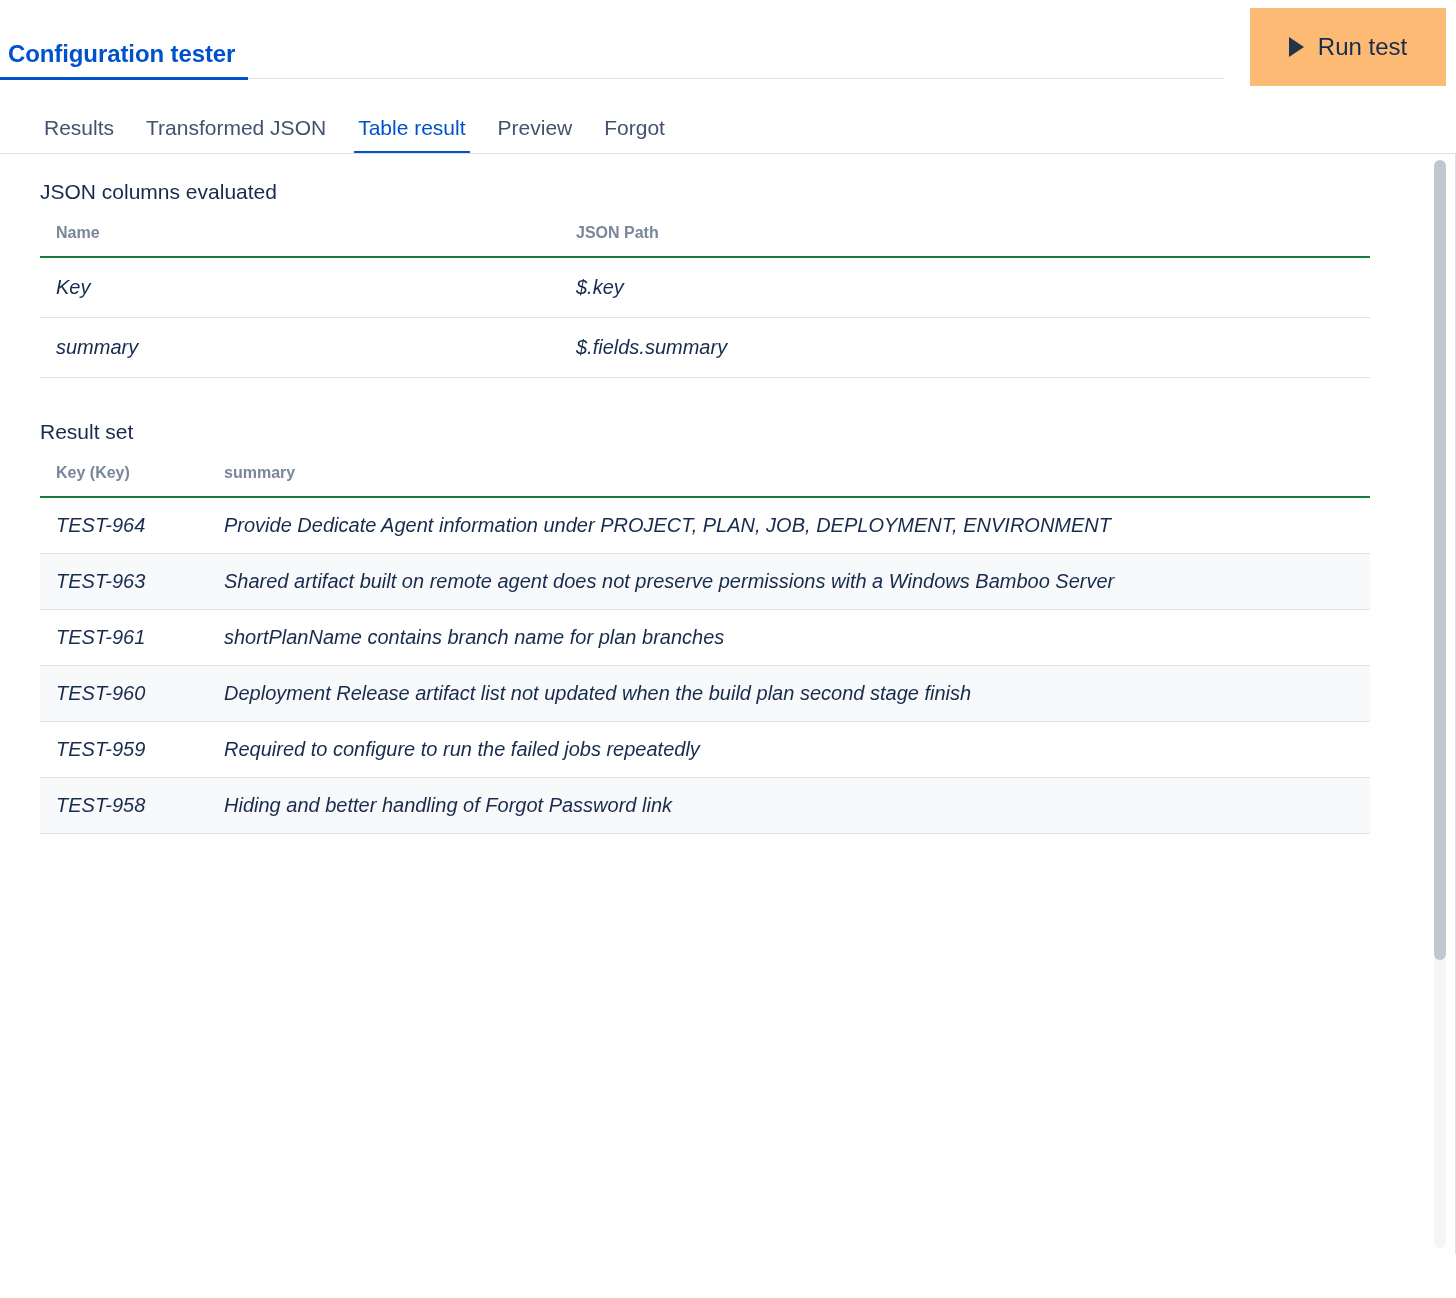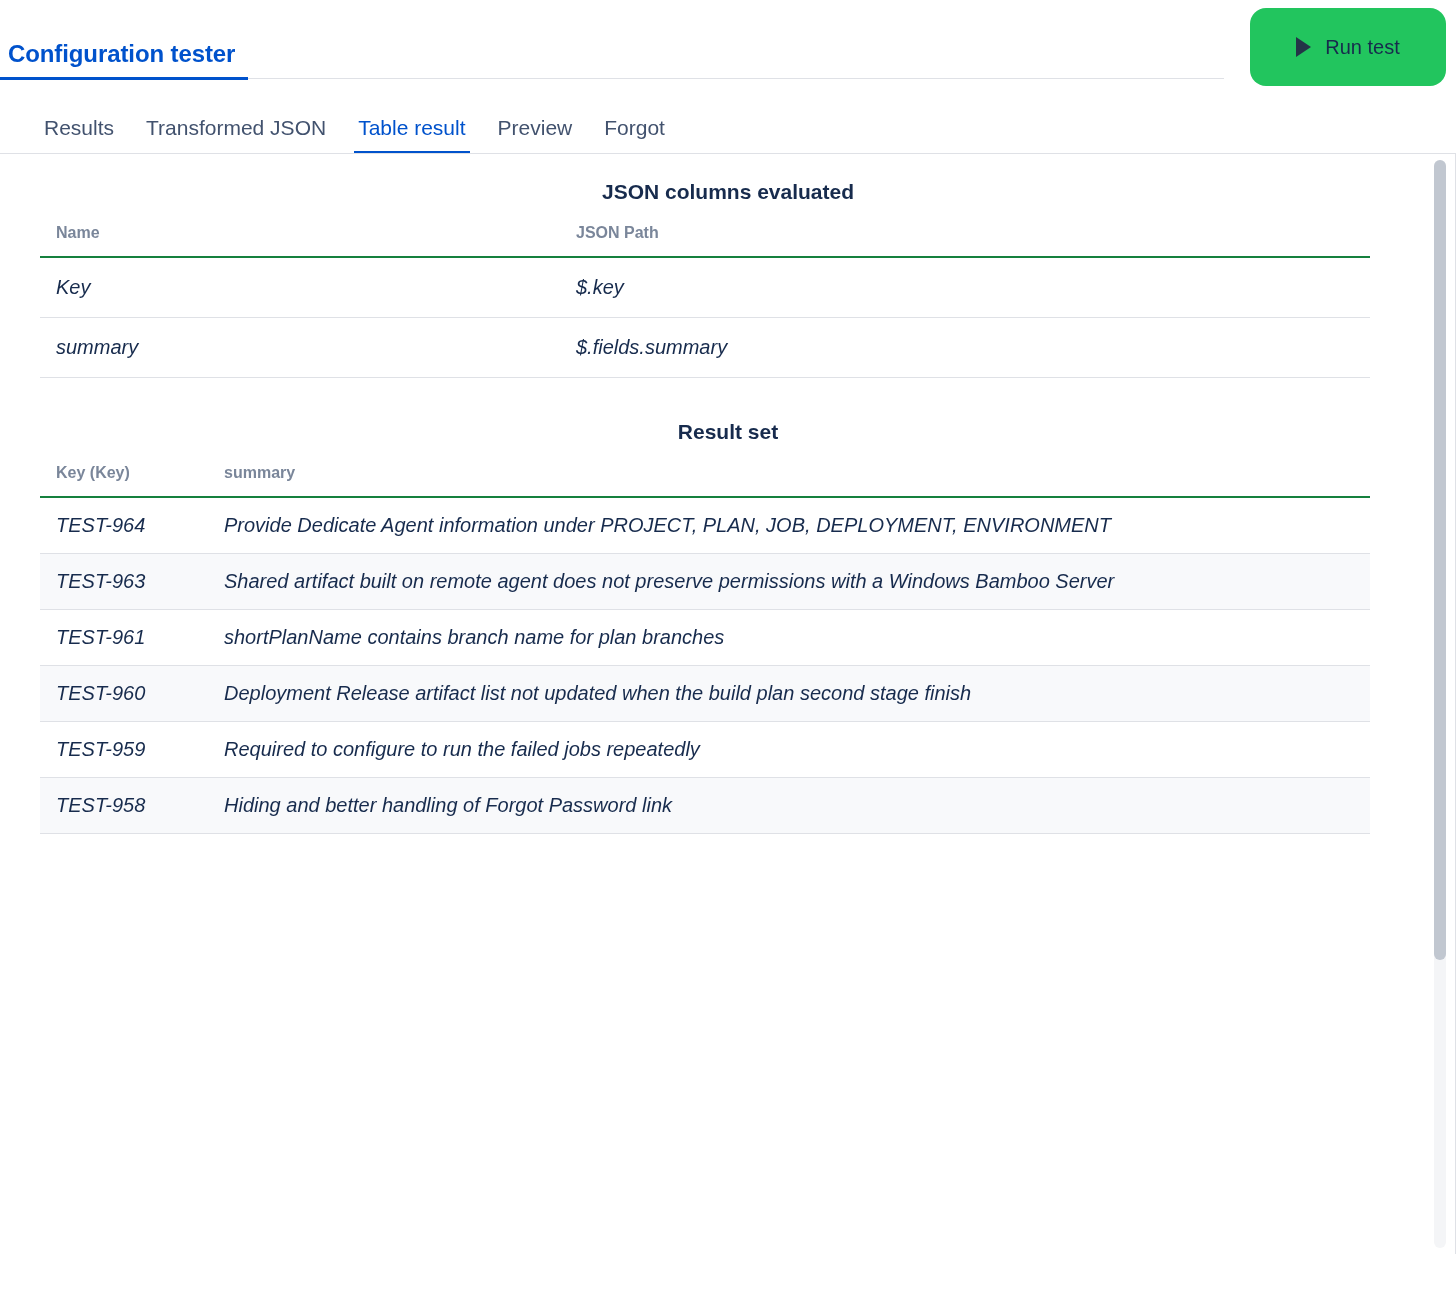--- a/index.html
+++ b/index.html
@@ -46,29 +46,29 @@
     width: 1224px;
     height: 1px;
     background: #dfe1e6;
   }
   .run-test-btn {
     position: absolute;
     right: 10px;
     top: 8px;
     width: 196px;
     height: 78px;
-    background: #22c55e;
+    background: #fdba74;
     border: none;
-    border-radius: 16px;
+    border-radius: 1px;
     display: flex;
     align-items: center;
     justify-content: center;
     gap: 14px;
     cursor: pointer;
-    font-size: 20px;
+    font-size: 24px;
     color: #172b4d;
     font-family: "Liberation Sans", sans-serif;
   }
   .run-test-btn .play-icon {
     display: inline-block;
     width: 0;
     height: 0;
     border-left: 15px solid #243447;
     border-top: 10px solid transparent;
     border-bottom: 10px solid transparent;
@@ -119,24 +119,23 @@
     position: relative;
     height: 1100px;
     padding: 0;
     overflow: hidden;
   }
   .panel-inner {
     padding: 26px 40px 0 40px;
   }
   .section-title {
     font-size: 21px;
-    font-weight: 700;
+    font-weight: 400;
     color: #172b4d;
     margin: 0 0 14px 0;
-    text-align: center;
   }
   .section-title.second {
     margin-top: 42px;
   }
 
   table {
     width: 1330px;
     border-collapse: collapse;
     table-layout: fixed;
   }

